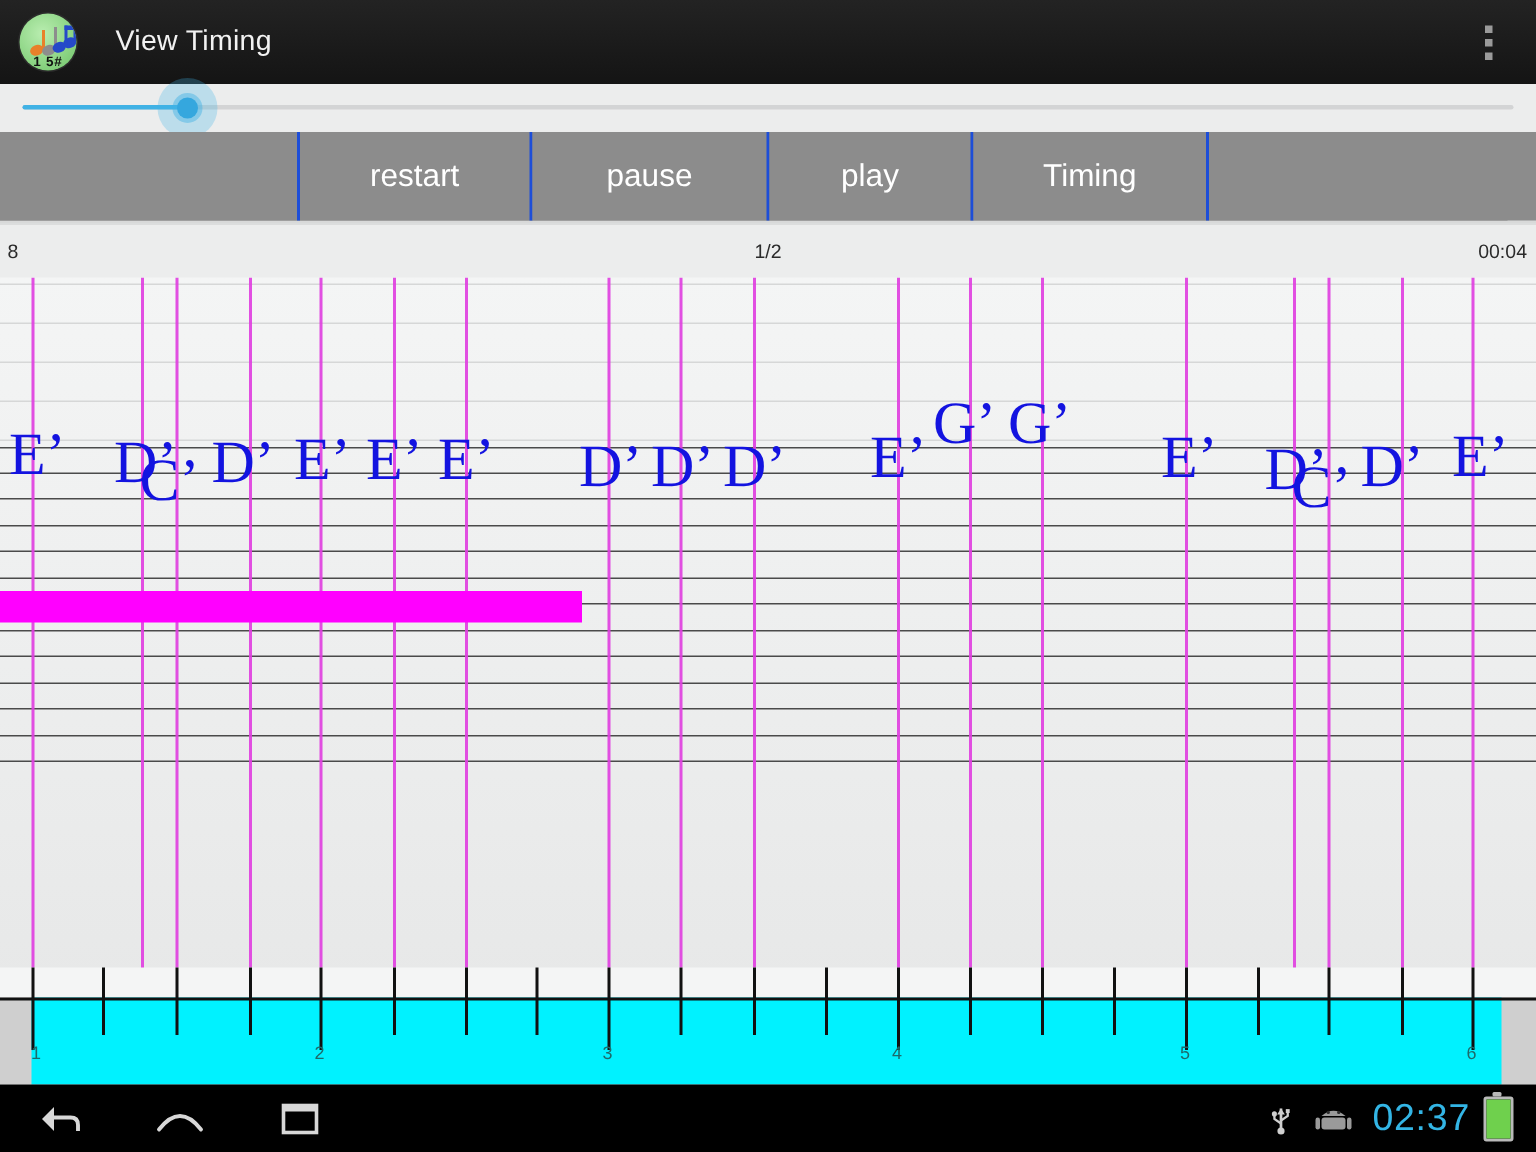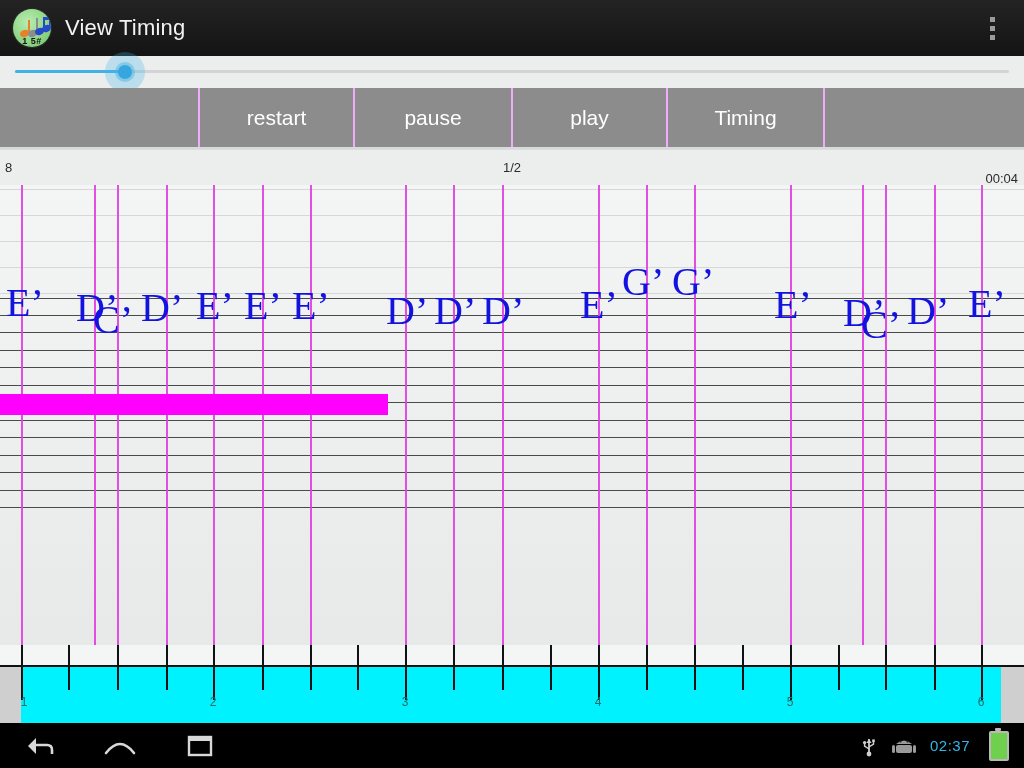--- a/index.html
+++ b/index.html
@@ -26,21 +26,21 @@
   }
   .app-icon .note{position:absolute;}
   .note-head{width:9px;height:7px;border-radius:50%;transform:rotate(-22deg);position:absolute;}
   .note-stem{width:2px;position:absolute;}
   .icon-label{
     position:absolute;left:0;right:0;bottom:1px;text-align:center;
     font-size:9px;font-weight:bold;color:#111;letter-spacing:.5px;
     font-family:"Liberation Sans", sans-serif;
   }
   .ab-title{
-    color:#f2f2f2;font-size:22px;margin-left:14px;letter-spacing:.2px;
+    color:#f2f2f2;font-size:19px;margin-left:26px;letter-spacing:.2px;
   }
   .overflow{
     position:absolute;right:17px;top:0;height:56px;width:30px;
     display:flex;flex-direction:column;align-items:center;justify-content:center;
     cursor:pointer;
   }
   .overflow i{display:block;width:5px;height:5px;background:#9a9a9a;margin:2px 0;}
 
   
   .seekzone{
@@ -64,38 +64,38 @@
 
   
   .btnbar{
     position:absolute;left:0;top:88px;width:1024px;height:59px;
     display:flex;background:#8c8c8c;
     border-bottom:2px solid #d8d9d9;
   }
   .btn{
     height:59px;display:flex;align-items:center;justify-content:center;
     color:#ffffff;font-size:21px;background:#8c8c8c;
-    border-right:2px solid #f0abfc;box-sizing:border-box;
+    border-right:2px solid #1d4ed8;box-sizing:border-box;
     cursor:pointer;
   }
   .btn.spacer{cursor:default;}
   .btn:last-child{border-right:none;}
 
   
   .inforow{
     position:absolute;left:0;top:149px;width:1024px;height:36px;
     background:#eceded;border-top:1px solid #dcdddd;
   }
   .inforow .lbl{
     position:absolute;top:10px;font-size:13px;color:#2b2b2b;
     font-family:"Liberation Sans", sans-serif;
   }
   .inf-left{left:5px;}
   .inf-center{left:0;width:1024px;text-align:center;}
-  .inf-right{right:6px;margin-top:11px;}
+  .inf-right{right:6px;}
 
   
   .score{
     position:absolute;left:0;top:185px;width:1024px;height:478px;
     background:linear-gradient(#f4f5f5,#e7e8e8);
     overflow:hidden;
   }
   .hline{position:absolute;left:0;width:1024px;height:1px;}
   .hline.light{background:#d6d7d7;}
   .hline.dark{background:#4a4a4a;}
@@ -128,21 +128,21 @@
 
   
   .navbar{
     position:absolute;left:0;top:723px;width:1024px;height:45px;
     background:#000;display:flex;align-items:center;
   }
   .navbtn{width:80px;height:45px;display:flex;align-items:center;justify-content:center;cursor:pointer;}
   .nav-back svg,.nav-home svg,.nav-recent svg{display:block;}
   .sysicons{position:absolute;right:0;top:0;height:45px;display:flex;align-items:center;padding-right:8px;}
   .sysicon{margin:0 7px;display:flex;align-items:center;}
-  .clock{color:#33b5e5;font-size:15px;margin:0 12px 0 6px;letter-spacing:.5px;}
+  .clock{color:#33b5e5;font-size:25px;margin:0 2px 0 6px;letter-spacing:.5px;}
   .battery{
     width:16px;height:26px;border:2px solid #b9b9b9;border-radius:2px;position:relative;
     display:flex;align-items:flex-end;
   }
   .battery:before{
     content:"";position:absolute;left:4px;top:-5px;width:6px;height:3px;background:#b9b9b9;border-radius:1px;
   }
   .battery .lvl{width:100%;height:100%;background:#6fd04d;}
 </style>
 </head>
@@ -184,21 +184,21 @@
     <div class="seek-track"></div>
     <div class="seek-fill"></div>
     <div class="seek-halo"></div>
     <div class="seek-thumb"></div>
   </div>
 
   <div class="btnbar" id="btnbar">
       <div class="btn spacer" style="width: 200px;"></div>
       <div class="btn" style="width: 155px;">restart</div>
       <div class="btn" style="width: 158px;">pause</div>
-      <div class="btn" style="width: 155px;">play</div>
+      <div class="btn" style="width: 136px;">play</div>
       <div class="btn" style="width: 157px;">Timing</div>
       <div class="btn spacer" style="width: 199px;"></div>
     </div>
 
   <div class="inforow">
     <div class="lbl inf-left">8</div>
     <div class="lbl inf-center">1/2</div>
     <div class="lbl inf-right">00:04</div>
   </div>
 

